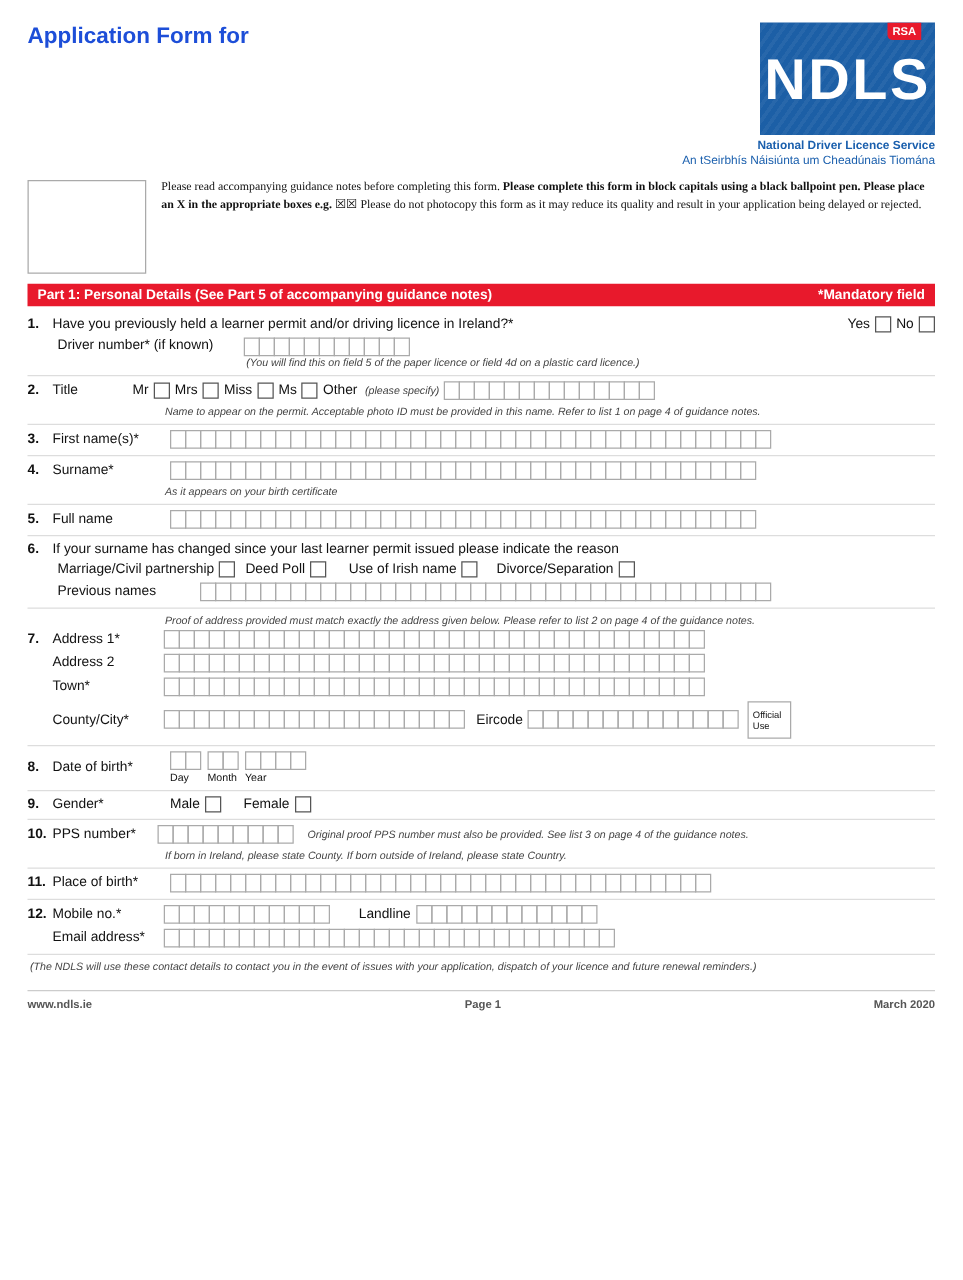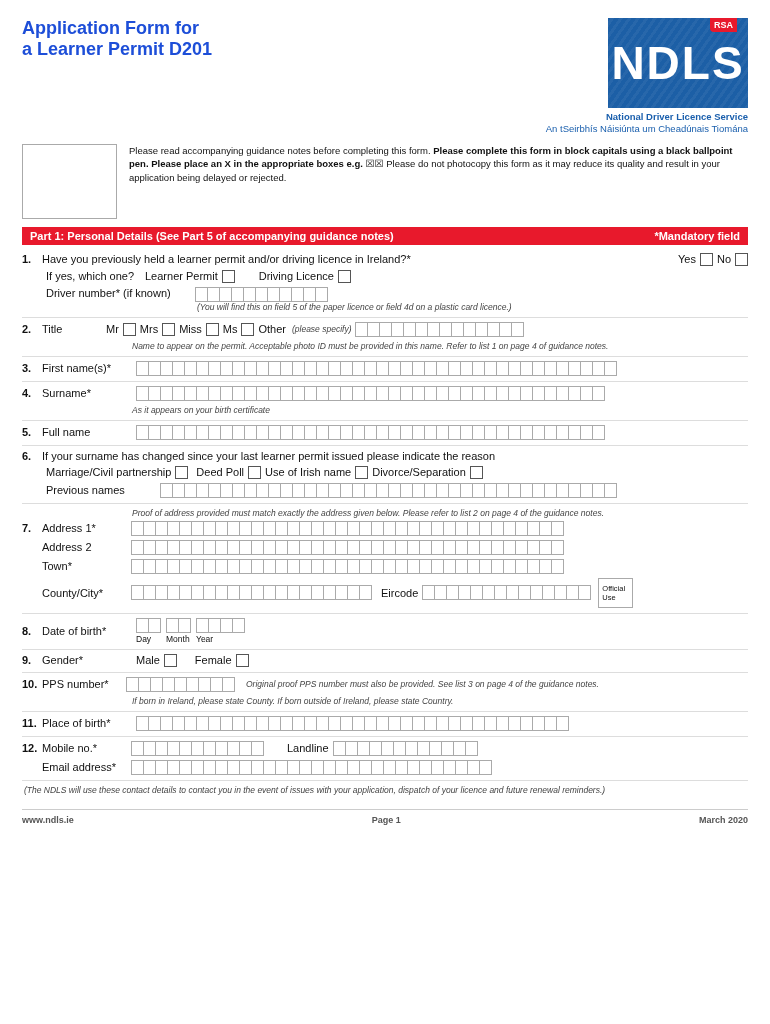--- a/index.html
+++ b/index.html
@@ -69,20 +69,21 @@
     .ndls-subtext strong {
       font-weight: bold;
     }
 
     
     .header-content {
       display: flex;
       gap: 12px;
       margin-bottom: 8px;
       align-items: flex-start;
+      font-family: Liberation Serif, serif;
     }
     .photo-box {
       border: 1px solid #aaa;
       width: 95px;
       min-height: 75px;
       flex-shrink: 0;
     }
     .instructions {
       font-size: 9.5px;
       line-height: 1.4;
@@ -224,21 +225,20 @@
       );
     }
   </style>
 </head>
 <body>
 
 <div class="header">
   <div class="title-block">
     <h1>
       <span>Application Form for</span><br>
-      <span>a Learner Permit D201</span>
     </h1>
   </div>
   <div class="ndls-logo">
     <div class="ndls-box">
       <span class="rsa-badge">RSA</span>
       <span class="ndls-text">NDLS</span>
     </div>
     <div class="ndls-subtext">
       <strong>National Driver Licence Service</strong><br>
       <span>An tSeirbhís Náisiúnta um Cheadúnais Tiomána</span>
@@ -268,27 +268,20 @@
 <div class="form-section">
   <div class="form-line g">
     <span class="row-num">1.</span>
     <span style="flex:1">Have you previously held a learner permit and/or driving licence in Ireland?*</span>
     <div class="yes-no g">
       <span>Yes</span>
       <span class="checkbox"></span>
       <span>No</span>
       <span class="checkbox"></span>
     </div>
-  </div>
-  <div class="form-line g indent">
-    <span style="min-width:95px">If yes, which one?</span>
-    <span>Learner Permit</span>
-    <span class="checkbox"></span>
-    <span style="margin-left:20px">Driving Licence</span>
-    <span class="checkbox"></span>
   </div>
   <div class="form-line indent">
     <div class="g" style="align-items:flex-start">
       <span style="min-width:145px">Driver number* (if known)</span>
       <div>
         <div class="cells-row">
 
           <span class="cell"></span>
             <span class="cell"></span>
             <span class="cell"></span>
@@ -500,23 +493,23 @@
 <div class="form-section">
   <div class="form-line g">
     <span class="row-num">6.</span>
     <span>If your surname has changed since your last learner permit issued please indicate the reason</span>
   </div>
   <div class="form-line g indent" style="margin-top:3px">
     <span>Marriage/Civil partnership</span>
     <span class="checkbox"></span>
     <span style="margin-left:4px">Deed Poll</span>
     <span class="checkbox"></span>
-    <span style="margin-left:0">Use of Irish name</span>
+    <span style="margin-left:14px">Use of Irish name</span>
     <span class="checkbox"></span>
-    <span style="margin-left:0">Divorce/Separation</span>
+    <span style="margin-left:11px">Divorce/Separation</span>
     <span class="checkbox"></span>
   </div>
   <div class="form-line g indent" style="margin-top:4px">
     <span style="min-width:110px">Previous names</span>
     <div style="flex:1">
       <div class="cells-row">
         <span class="cell"></span>
           <span class="cell"></span>
           <span class="cell"></span>
         <span class="cell"></span>

